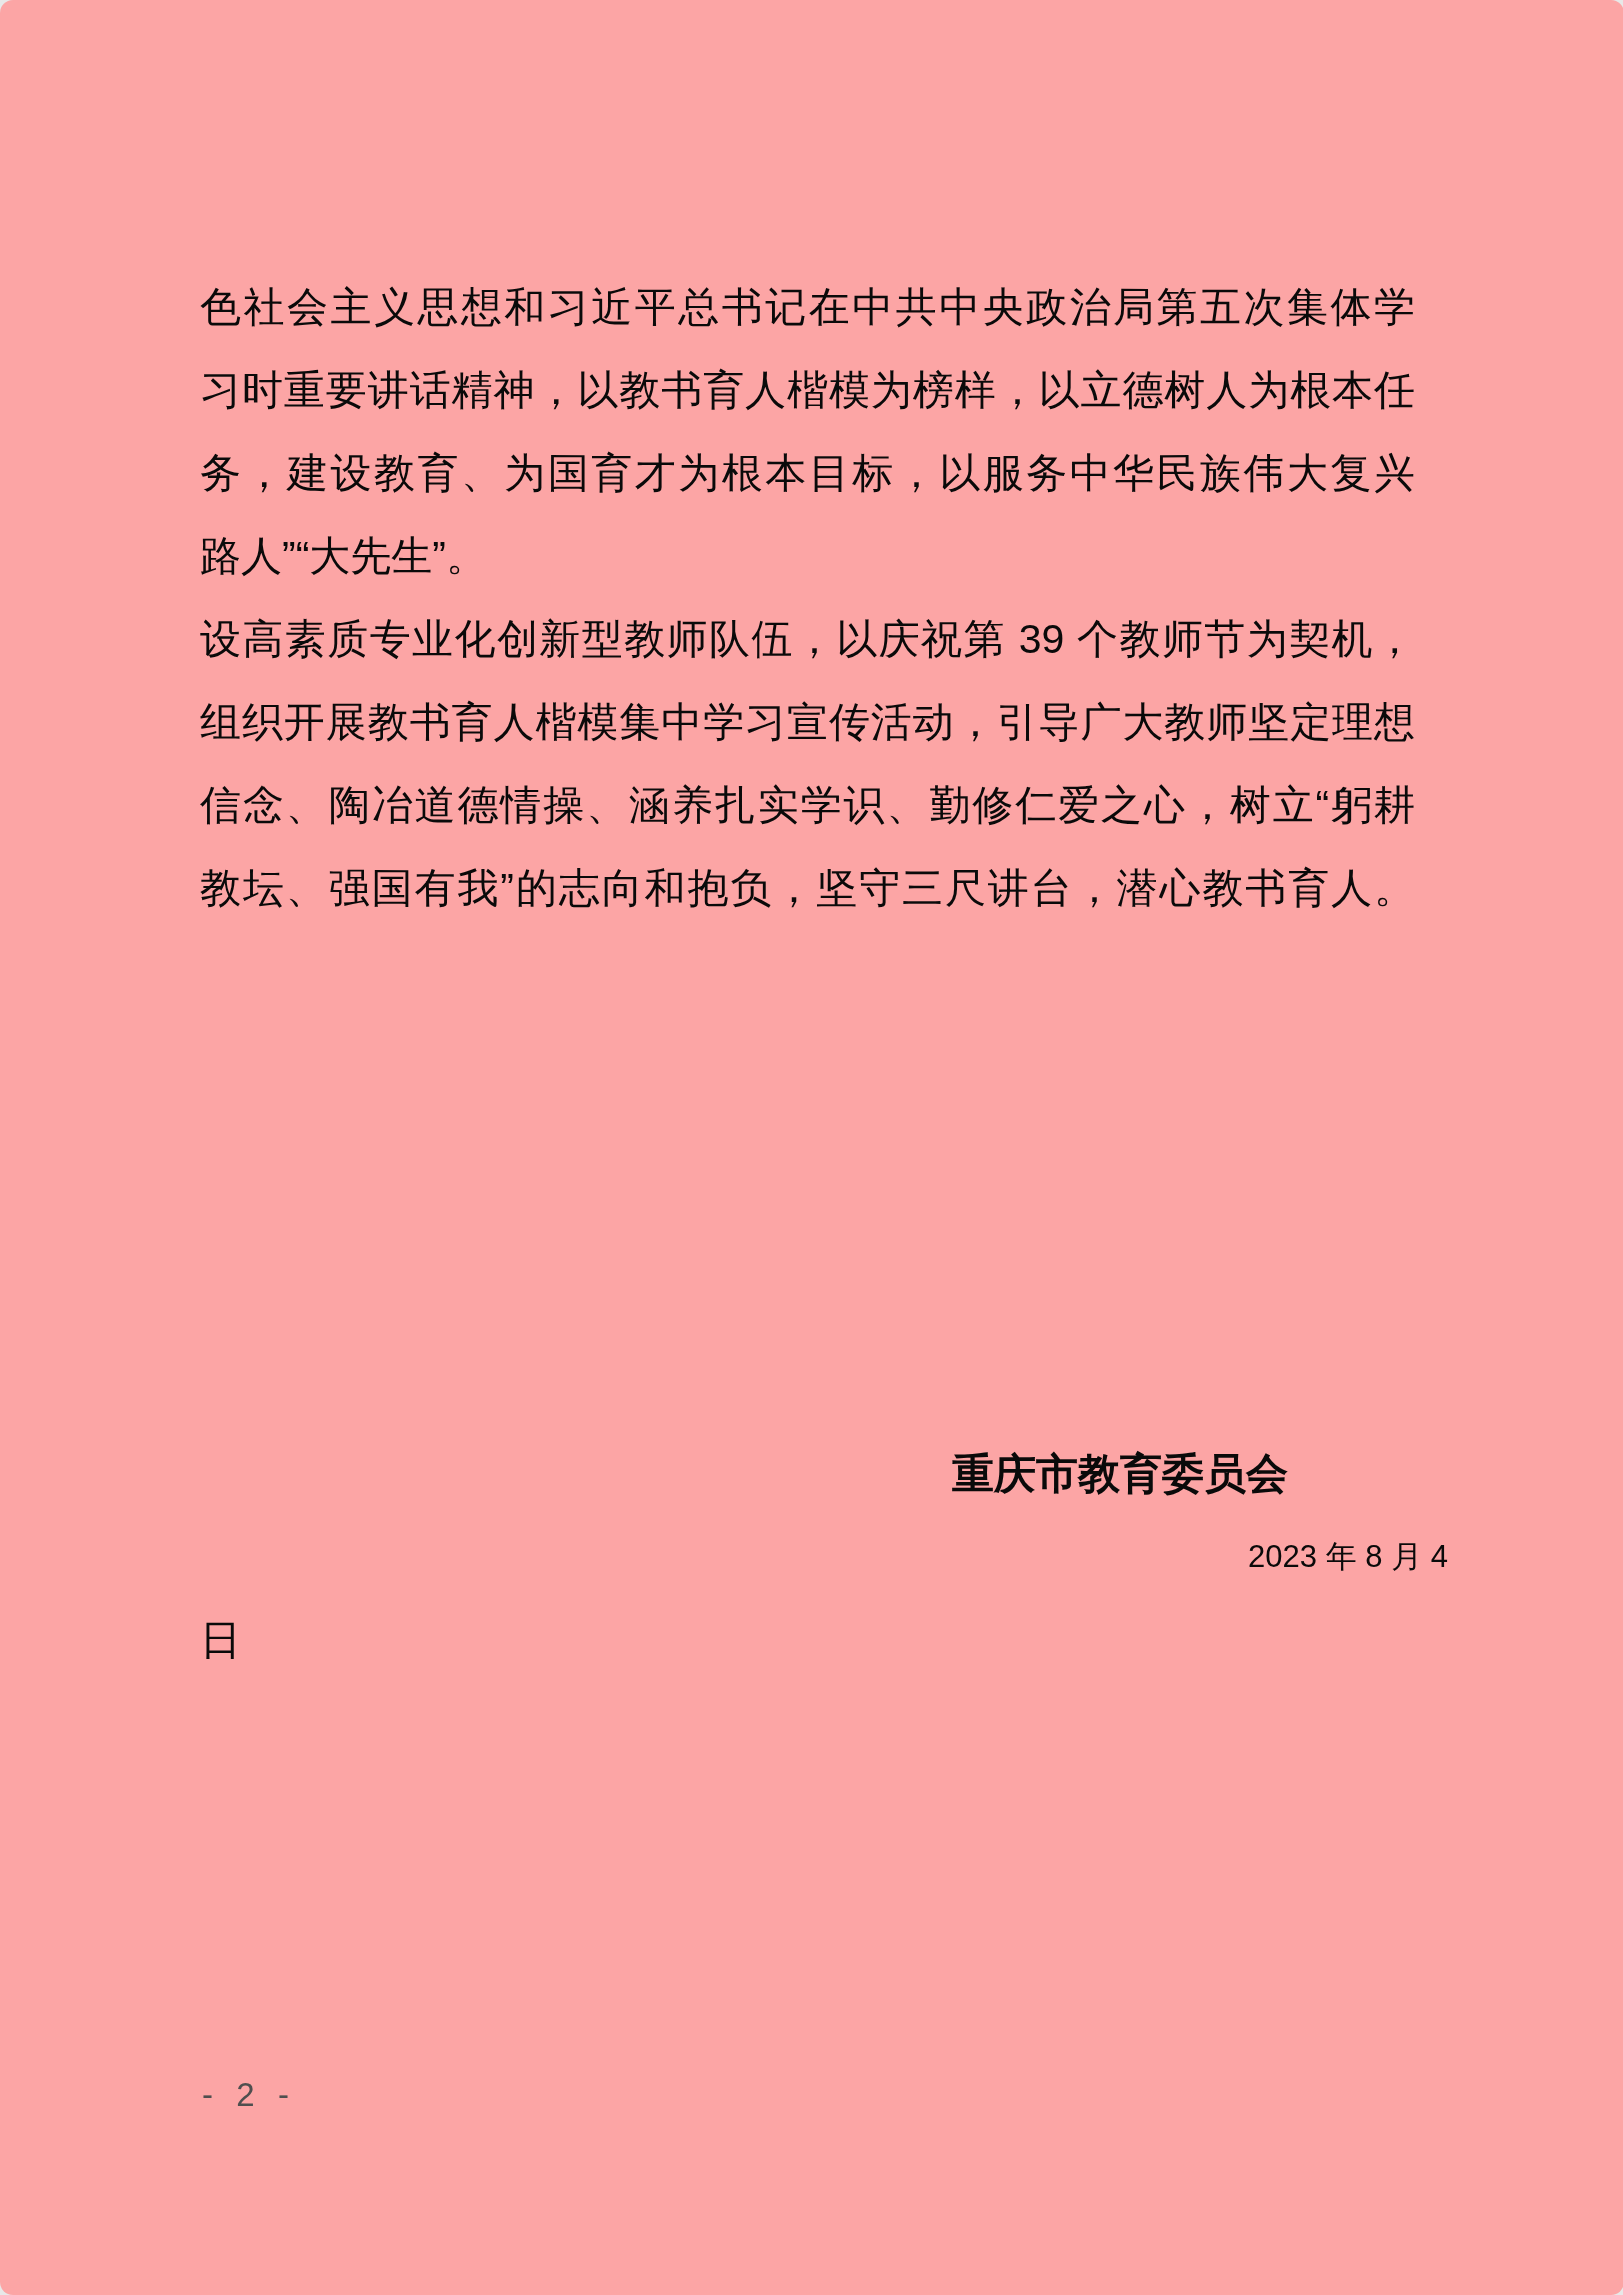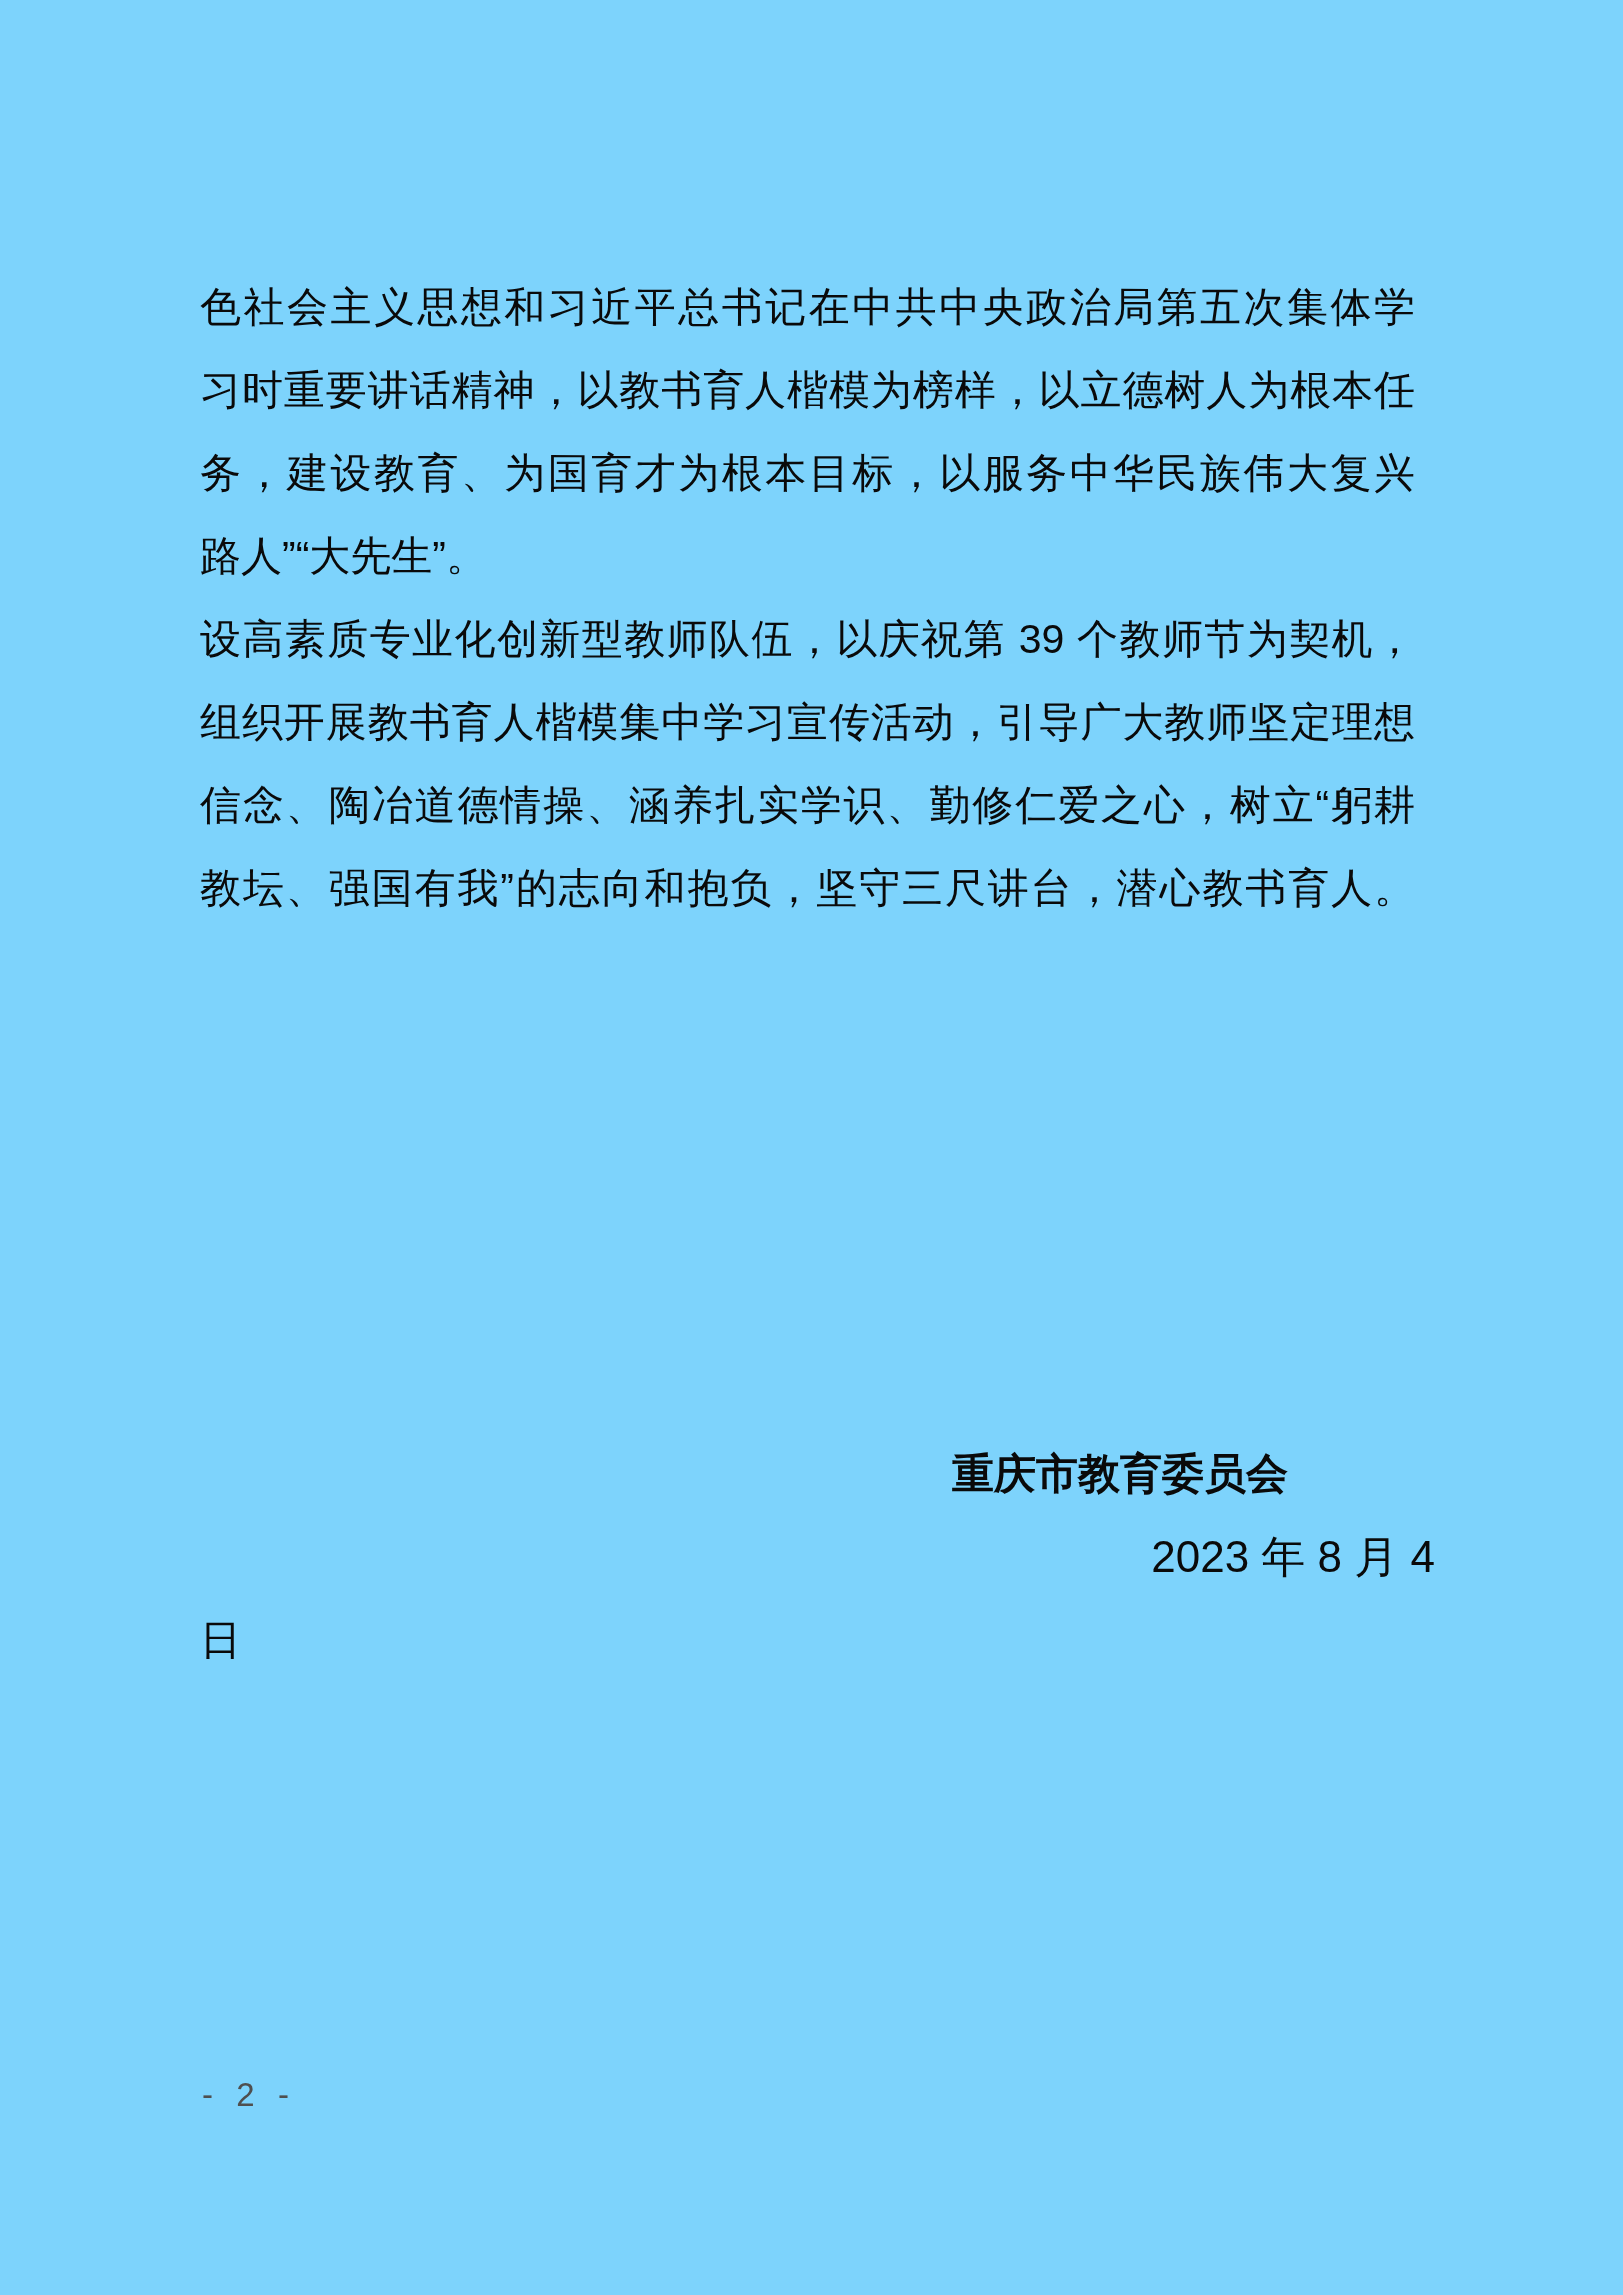--- a/index.html
+++ b/index.html
@@ -1,23 +1,24 @@
 <!DOCTYPE html>
 <html style="font-size:12.7px"><head>
 <meta charset="utf-8">
 <style>
   html, body { margin: 0; padding: 0; background: #e8e8e8; }
   .page {
     position: relative;
     width: 1624px;
     height: 2295px;
-    background: #7dd3fc;
+    background: #fca5a5;
     overflow: hidden;
     font-family: "Liberation Sans", sans-serif;
     color: #0a0a0a;
+    border-radius: 13px;
   }
   .body-text {
     position: absolute;
     left: 200px;
     top: 266px;
     width: 1215px;
     font-size: 41px;
     line-height: 83px;
     color: #0a0a0a;
   }
@@ -38,22 +39,22 @@
     top: 1432px;
     right: 336px;
     font-size: 42px;
     line-height: 83px;
     white-space: nowrap;
     font-weight: bold;
   }
   .date-line {
     position: absolute;
     top: 1515px;
-    right: 189px;
-    font-size: 44px;
+    right: 176px;
+    font-size: 31px;
     line-height: 83px;
     white-space: nowrap;
   }
   .date-overflow {
     position: absolute;
     top: 1599px;
     left: 200px;
     font-size: 41px;
     line-height: 83px;
   }

